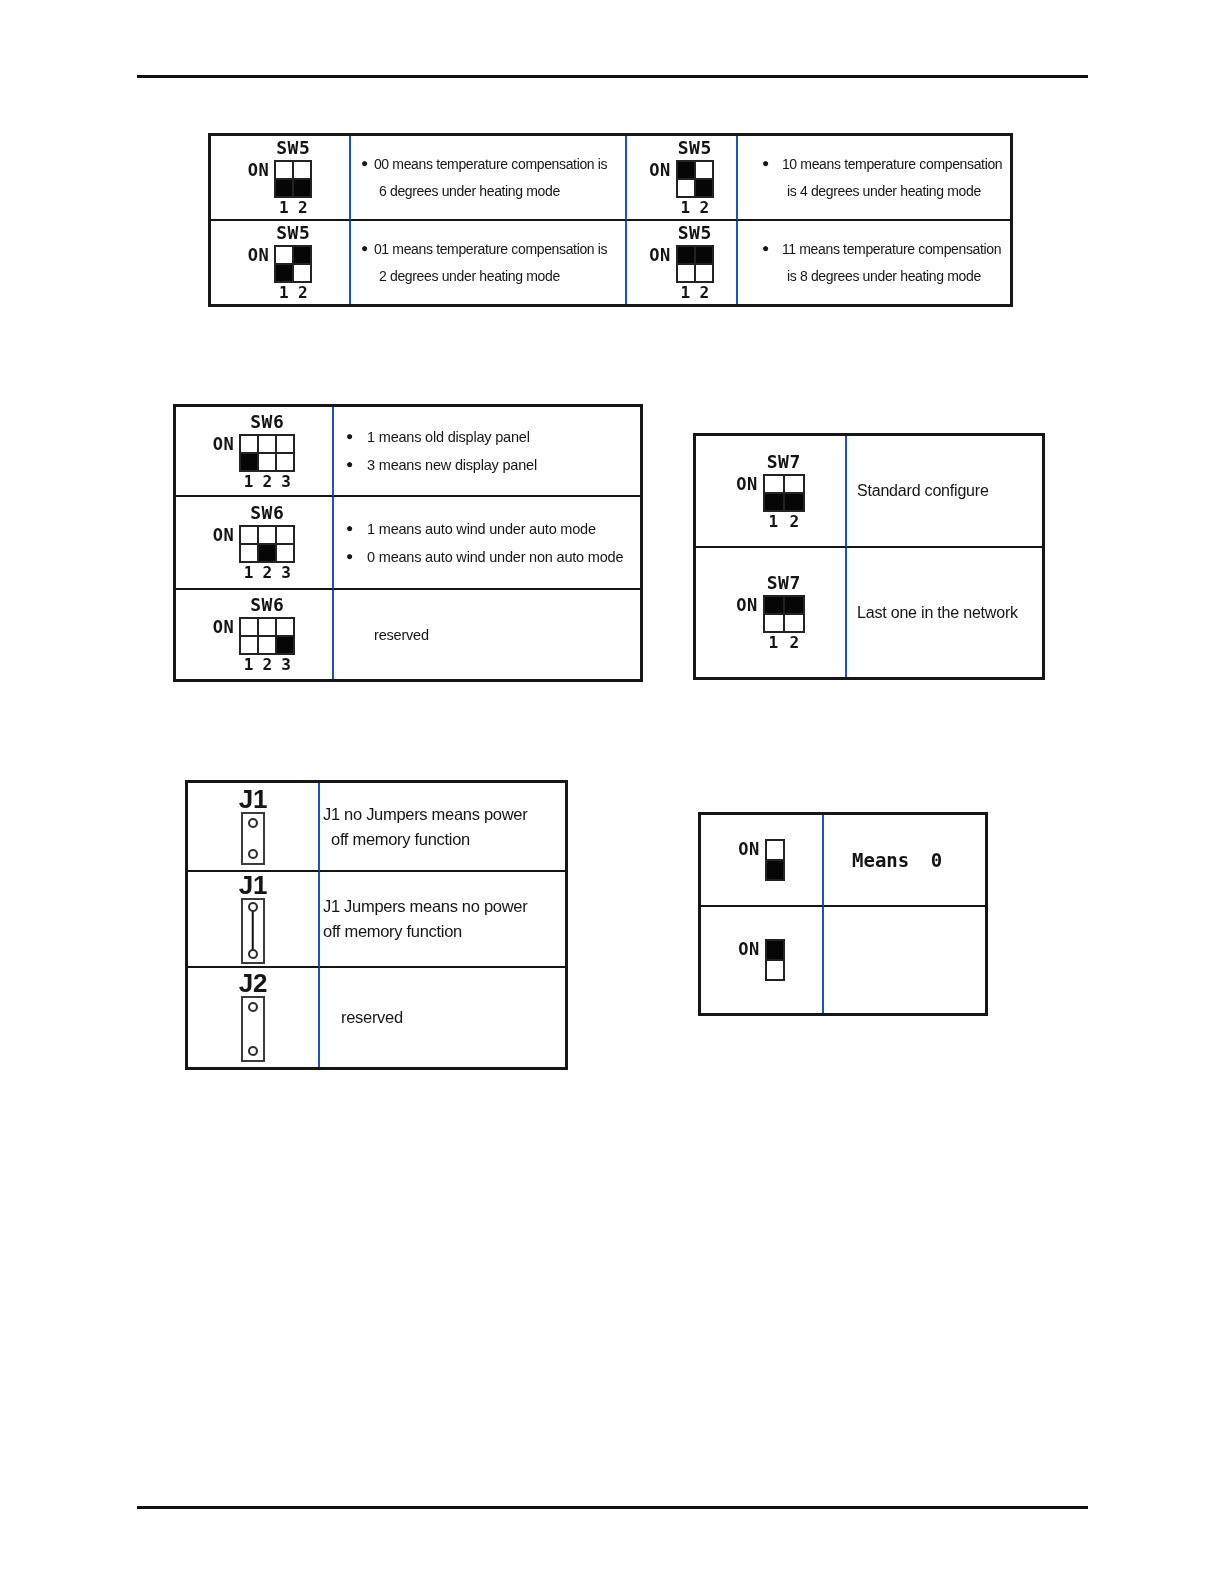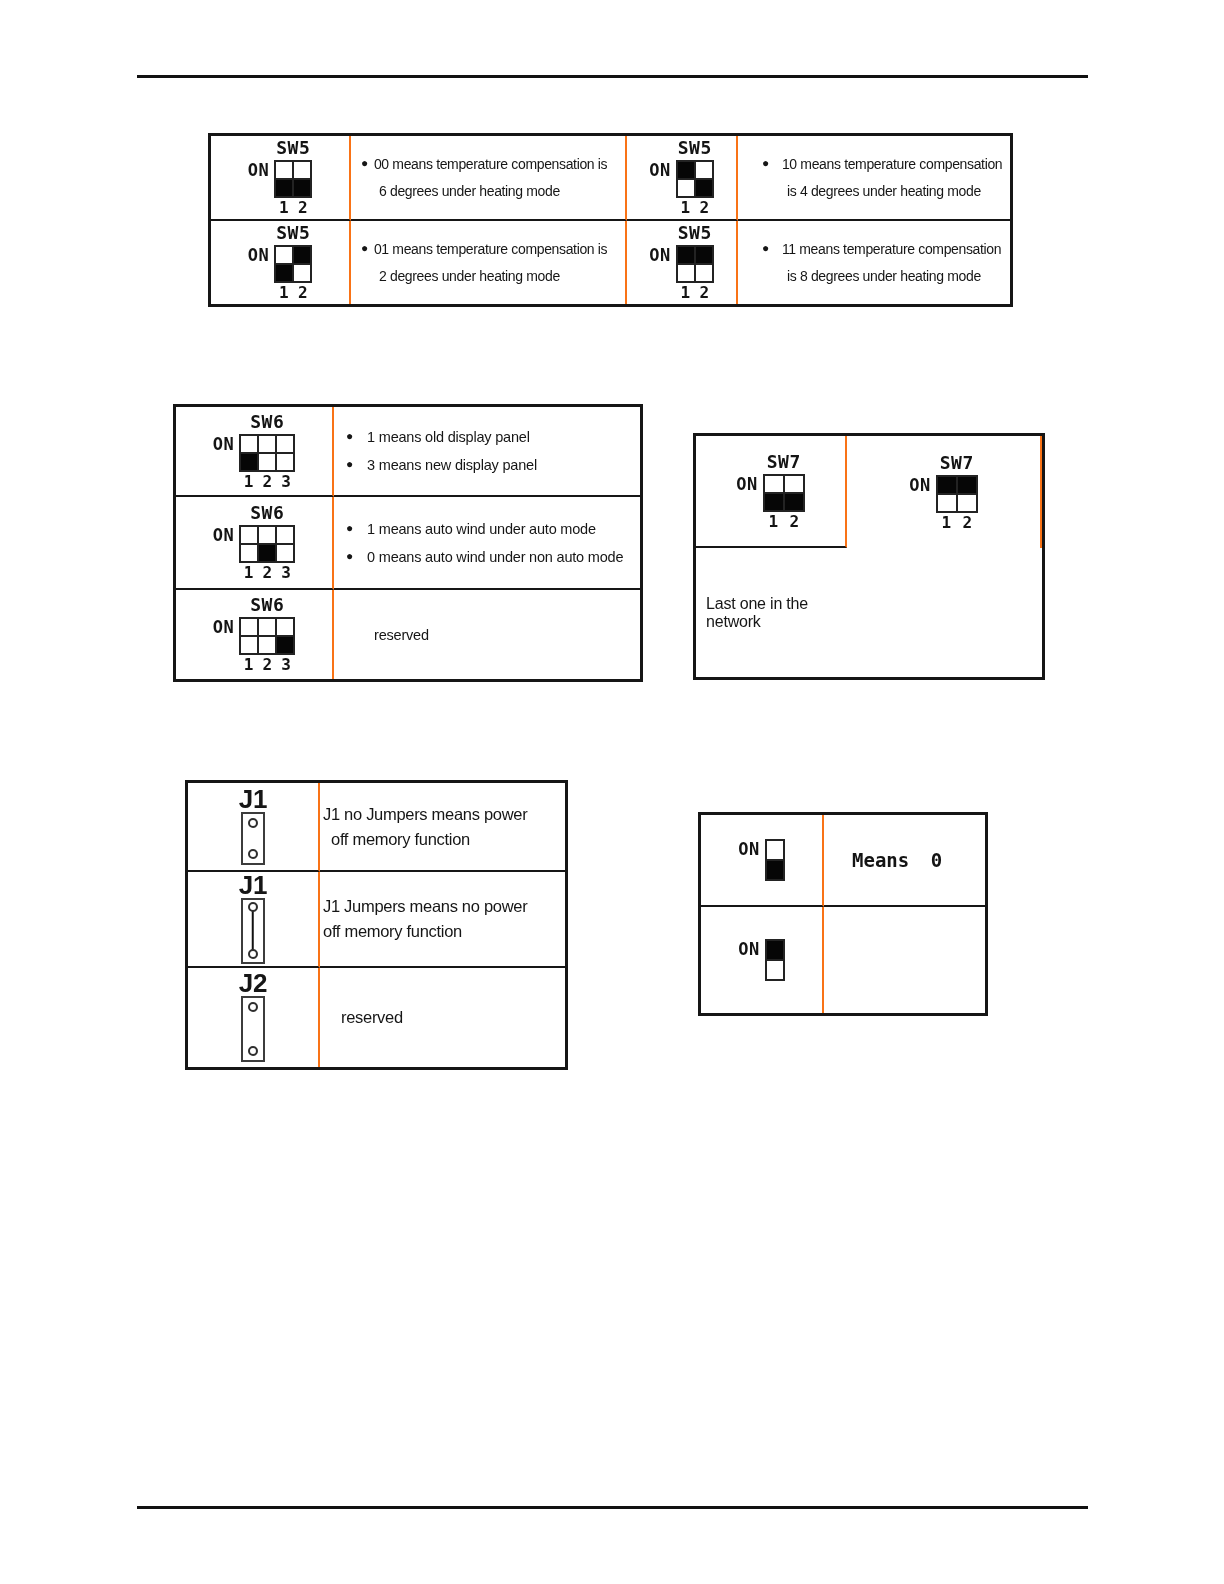--- a/index.html
+++ b/index.html
@@ -1,20 +1,20 @@
 <!DOCTYPE html>
 <html><head>
 <meta charset="utf-8">
 <style>
   html,body{margin:0;padding:0;background:#e8e8e8;}
   .page{position:relative;width:1224px;height:1584px;background:#ffffff;margin:0 auto;overflow:hidden;
         font-family:"Liberation Sans",sans-serif;color:#161616;}
   .rule{position:absolute;background:#111;}
   .dtable{position:absolute;display:grid;border:3px solid #161616;background:#fff;}
-  .cell{border-right:2px solid #f97316;border-bottom:2px solid #161616;display:flex;align-items:center;justify-content:center;overflow:hidden;}
+  .cell{border-right:2px solid #1d4ed8;border-bottom:2px solid #161616;display:flex;align-items:center;justify-content:center;overflow:hidden;}
   .cell.last-col{border-right:none;}
   .cell.last-row{border-bottom:none;}
   .cell.textcell{justify-content:flex-start;}
   .txt{display:flex;flex-direction:column;justify-content:center;height:100%;width:100%;}
   .line{display:flex;align-items:center;}
   .bullet{font-size:12px;line-height:1;flex:0 0 auto;transform:translateY(-1px);}
   
   .tech{font-family:"DejaVu Sans Mono",monospace;font-weight:bold;color:#141414;}
   
   .dip{display:grid;grid-template-columns:auto auto;column-gap:5px;align-items:start;}
@@ -313,20 +313,27 @@
               <div class="dip-cell top"></div>
               <div class="dip-cell bot filled"></div>
             </div>
           </div>
           <div class="dip-pins tech">
             <span>1</span>
             <span>2</span>
           </div>
         </div>
       </div>
+      <div class="cell c1 last-col textcell">
+        <div class="txt">
+          <div class="line nob">
+            <span class="line-text">Standard configure</span>
+          </div>
+        </div>
+      </div>
       <div class="cell c0 last-row">
         <div class="dip">
           <div class="dip-title tech">SW7</div>
           <span class="dip-on tech">ON</span>
           <div class="dip-block">
             <div class="dip-col">
               <div class="dip-cell top filled"></div>
               <div class="dip-cell bot"></div>
             </div>
             <div class="dip-col">

